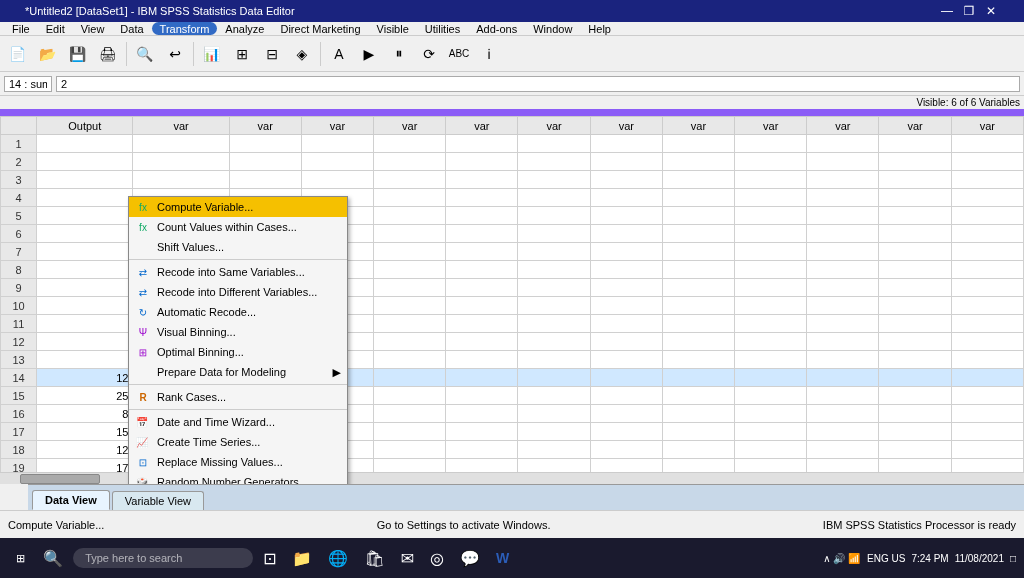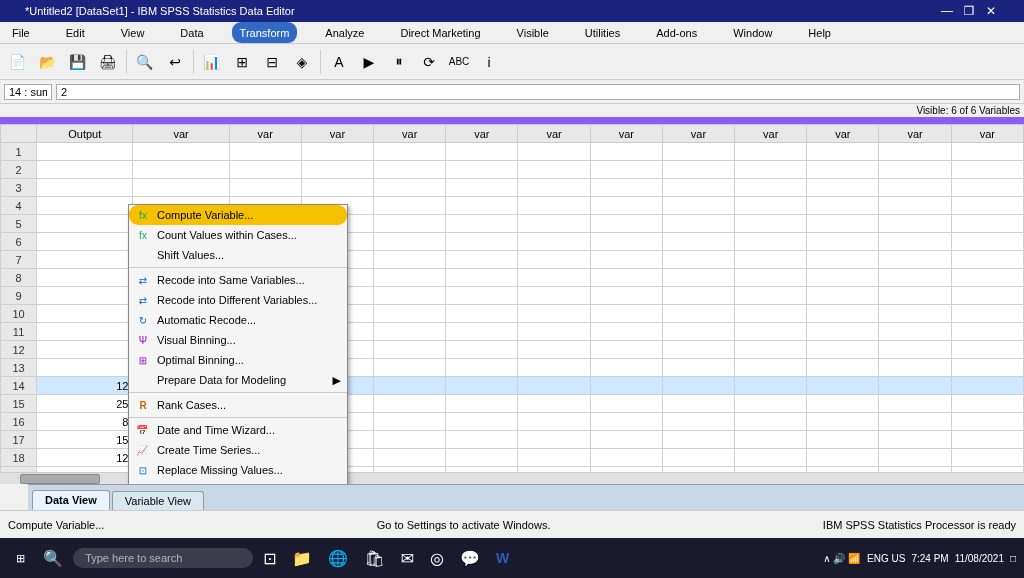--- a/index.html
+++ b/index.html
@@ -15,26 +15,25 @@
       justify-content: space-between;
       padding: 0 25px;
       font-size: 11px;
     }
     .title-bar-controls { display: flex; gap: 6px; }
     .title-btn { width: 16px; height: 16px; border: none; background: none; color: white; cursor: pointer; font-size: 12px; display: flex; align-items: center; justify-content: center; }
 
     
     .menu-bar {
       background: #f0f0f0;
-      height: 22px;
+      height: 14px;
       display: flex;
       align-items: center;
       border-bottom: 1px solid #ccc;
       padding: 0 4px;
-      gap: 20px;
     }
     .menu-item {
       padding: 2px 8px;
       cursor: pointer;
       height: 100%;
       display: flex;
       align-items: center;
       font-size: 11px;
     }
     .menu-item.active { background: #316ac5; color: white; border-radius: 9px; }
@@ -136,21 +135,20 @@
       font-size: 11px;
     }
     .menu-dropdown-item {
       padding: 3px 8px 3px 28px;
       cursor: pointer;
       position: relative;
       height: 20px;
       display: flex;
       align-items: center;
       white-space: nowrap;
-      border-radius: 9px;
     }
     .menu-dropdown-item.highlighted { background: #f5c000; color: black; }
     .menu-dropdown-sep { height: 1px; background: #ccc; margin: 2px 0; }
     .menu-dropdown-item .arrow { position: absolute; right: 6px; }
     .menu-icon { position: absolute; left: 6px; width: 16px; height: 16px; display: flex; align-items: center; justify-content: center; font-size: 10px; }
 
     
     .tab-bar {
       height: 26px;
       display: flex;

